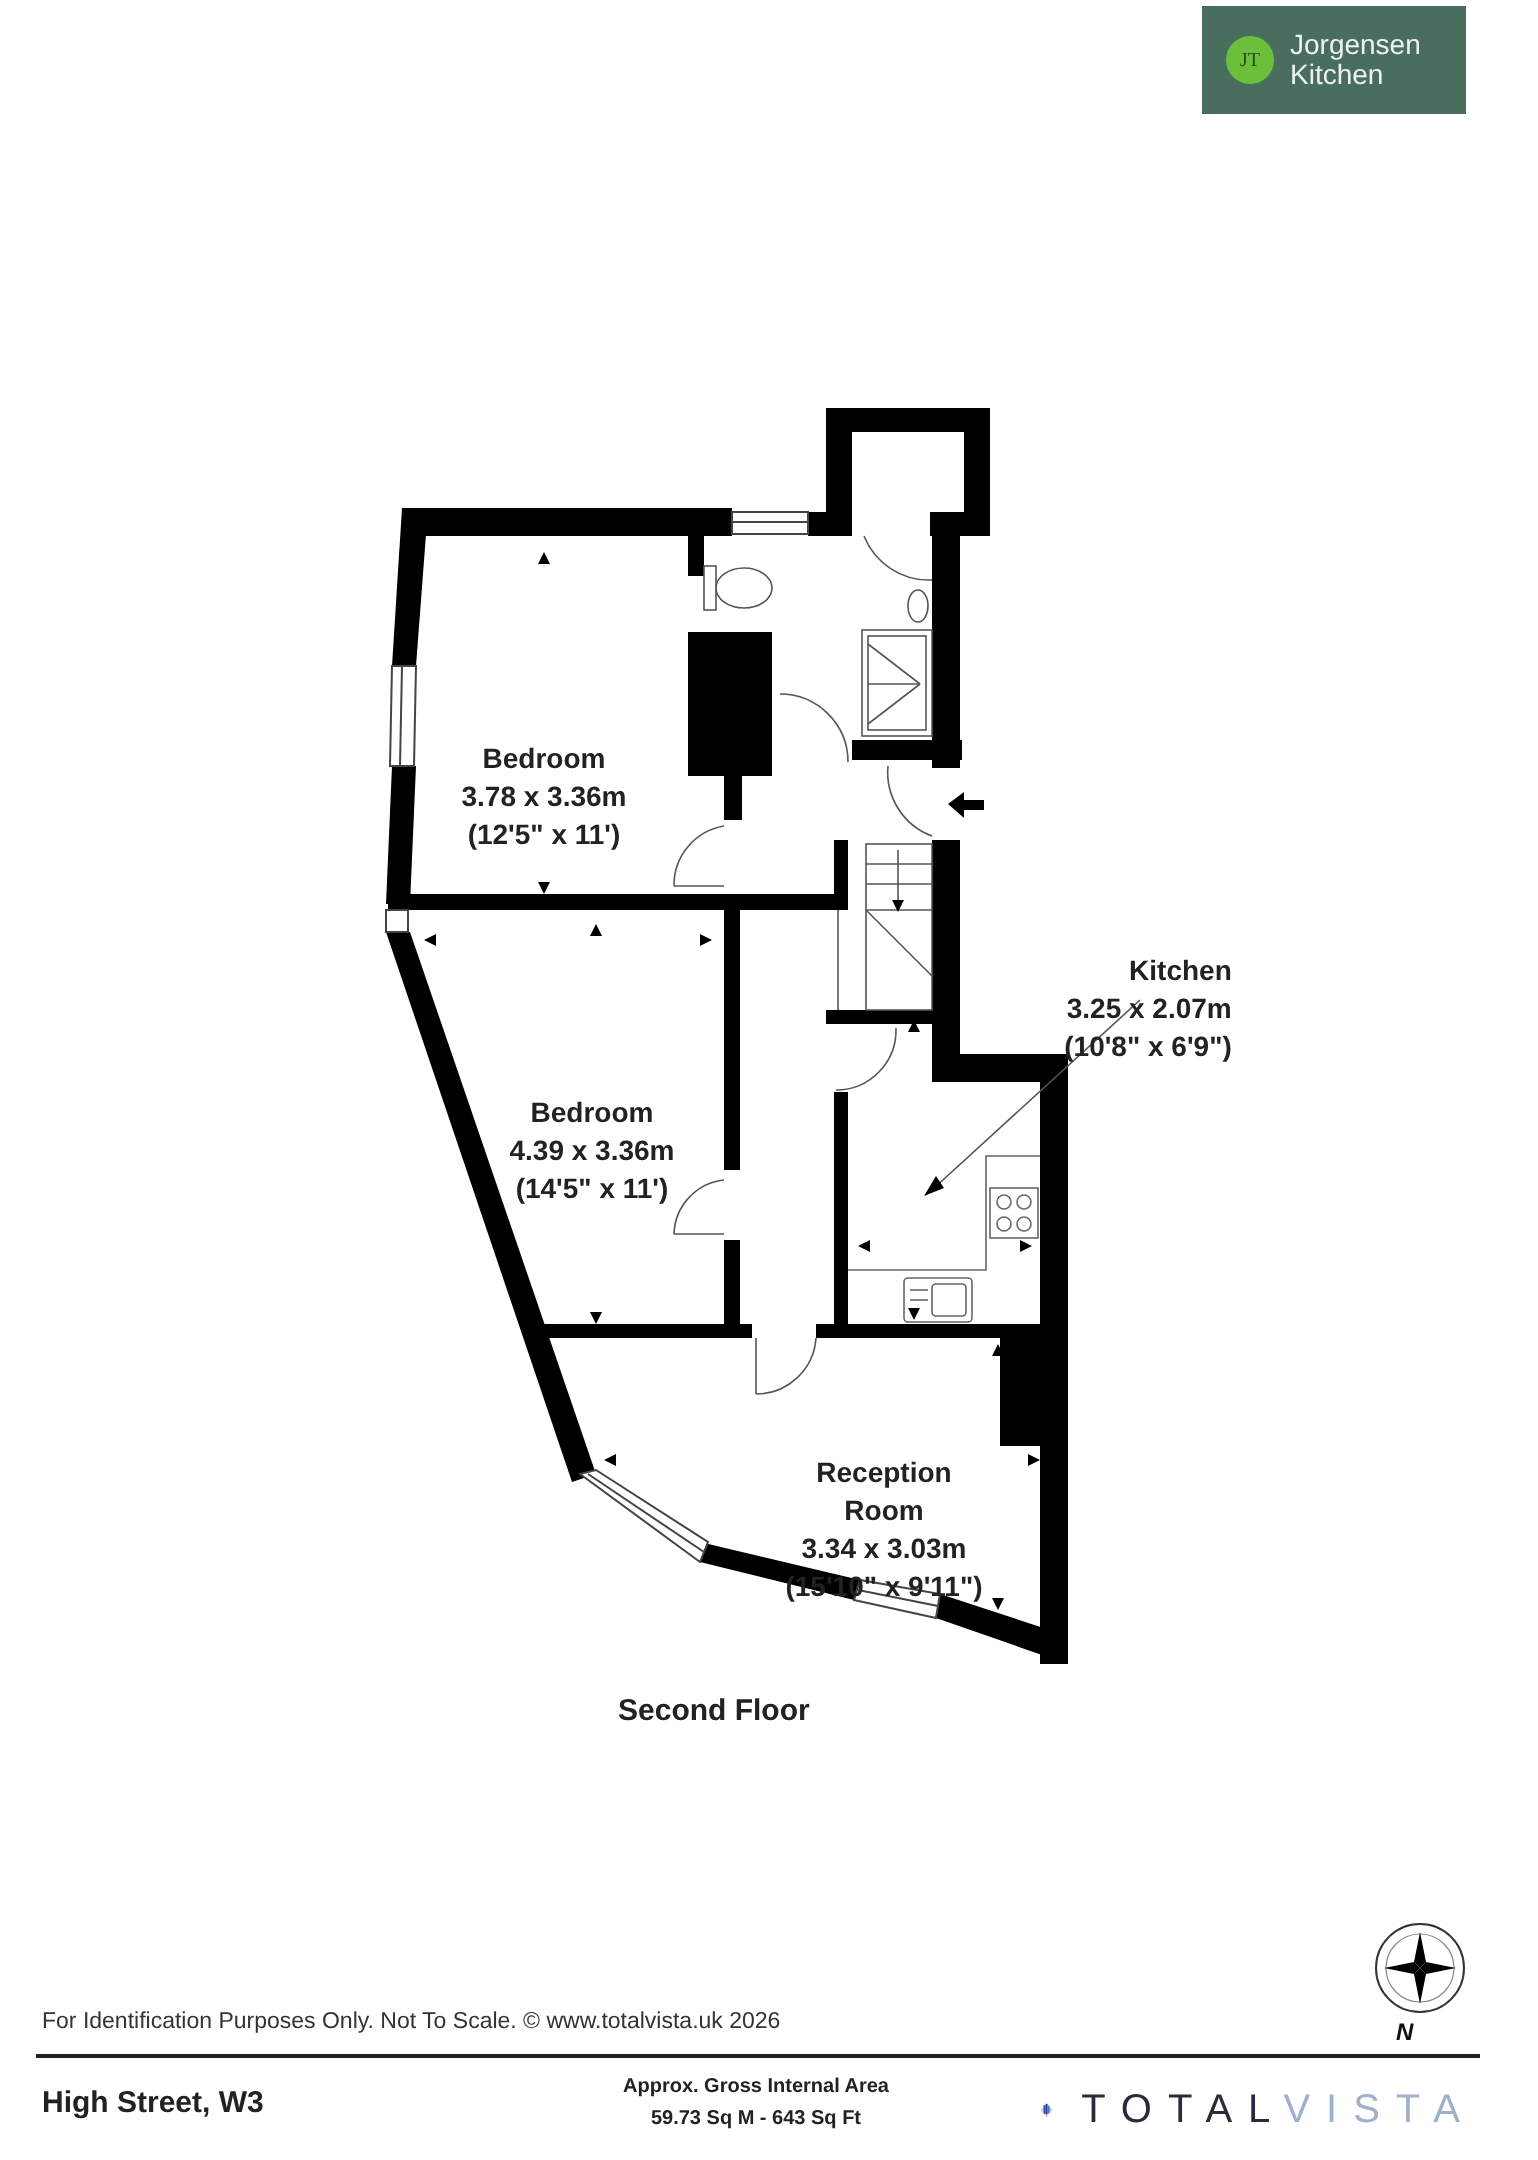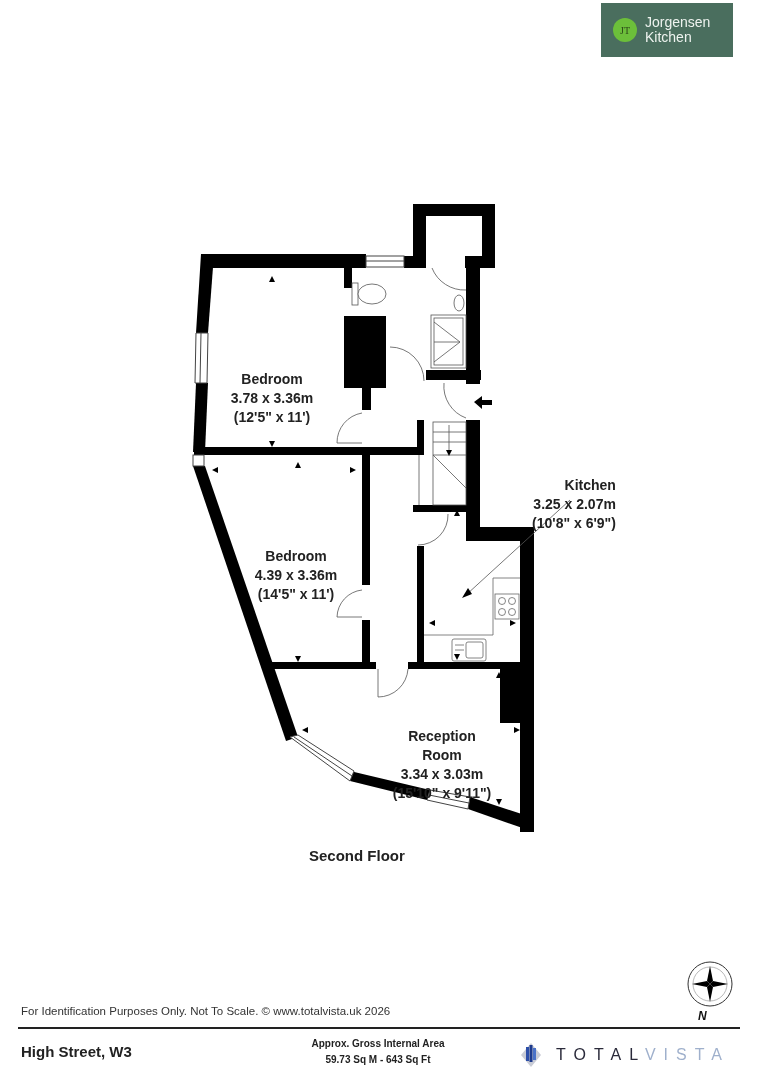--- a/index.html
+++ b/index.html
@@ -8,21 +8,21 @@
   .logo-circle { width:24px; height:24px; border-radius:50%; background:#6cbf3a; margin-left:12px; display:flex; align-items:center; justify-content:center; font-size:10px; color:#2c4a1a; font-family:"Liberation Serif", serif; }
   .logo-text { margin-left:8px; color:#eef3ef; font-size:14px; line-height:15px; }
   svg.plan { position:absolute; left:0; top:0; }
   .room-label { position:absolute; text-align:center; font-weight:bold; font-size:14px; line-height:19px; color:#222; transform:translateX(-50%); white-space:nowrap;margin-top:40px; }
   .floor-label { position:absolute; left:309px; top:847px; font-size:15px; font-weight:bold; color:#222; }
   .disclaimer { position:absolute; left:21px; top:1005px; font-size:11.5px; color:#333; }
   .rule { position:absolute; left:18px; top:1027px; width:722px; height:2px; background:#222; }
   .address { position:absolute; left:21px; top:1043px; font-size:15px; font-weight:bold; color:#222; }
   .area { position:absolute; left:378px; top:1036px; transform:translateX(-50%); text-align:center; font-size:10px; font-weight:bold; line-height:16px; color:#222; }
   .tv { position:absolute; left:520px; top:1038px; width:218px; height:34px; display:flex; align-items:center; }
-  .tv-word { margin-left:14px; font-size:16px; letter-spacing:8px; color:#2a2a3a; }
+  .tv-word { margin-left:14px; font-size:20px; letter-spacing:8px; color:#2a2a3a; }
   .tv-word .v { color:#9fb0cc; }
   .compass { position:absolute; left:684px; top:960px; }
 </style>
 </head>
 <body>
 
 <div class="logo-box">
   <div class="logo-circle">JT</div>
   <div class="logo-text">
     <div>Jorgensen</div>

